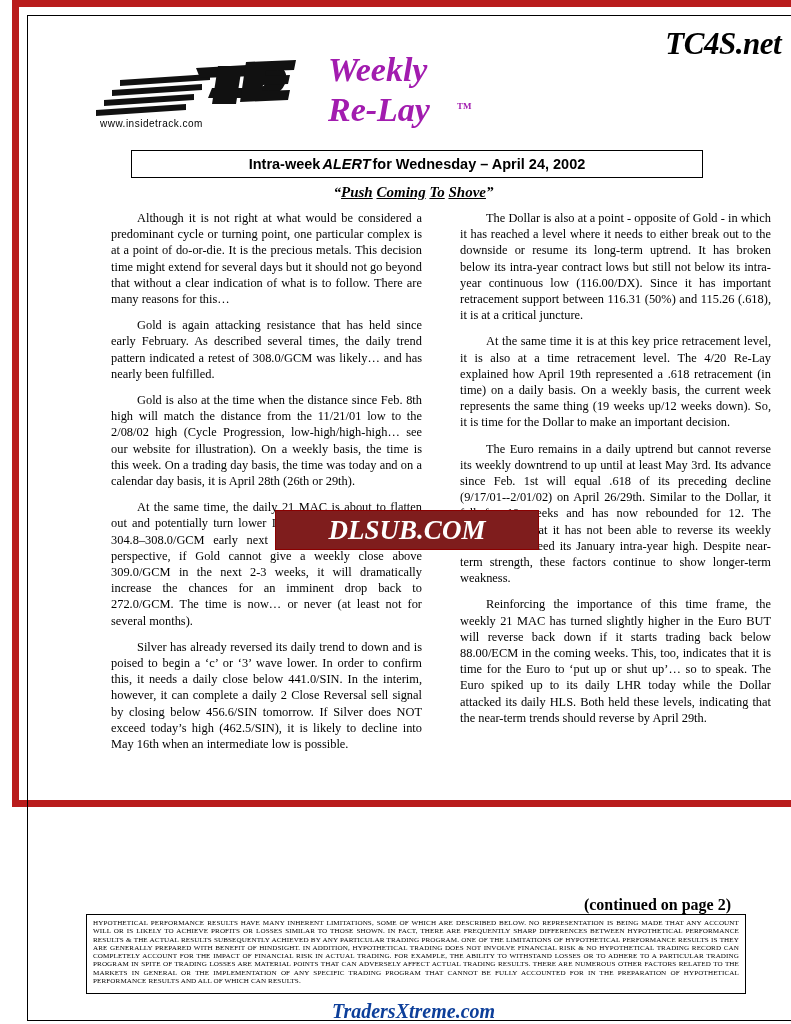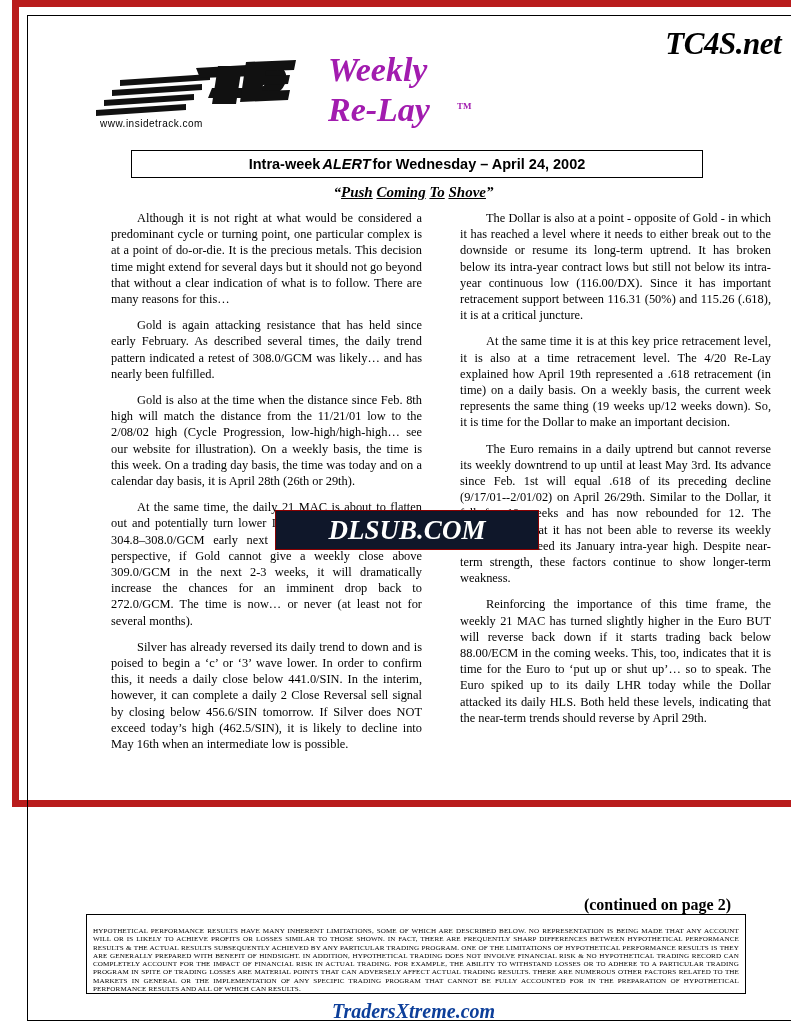--- a/index.html
+++ b/index.html
@@ -140,21 +140,21 @@
   }
   u { text-decoration: underline; }
 
   
   .watermark {
     position: absolute;
     left: 248px;
     top: 495px;
     width: 262px;
     height: 38px;
-    background: #0f172a;
+    background: #7f1d1d;
     color: #ffffff;
     font-family: "Liberation Serif", serif;
     font-weight: bold;
     font-style: italic;
     font-size: 27px;
     letter-spacing: 0px;
     display: flex;
     align-items: center;
     justify-content: center;
     z-index: 5;
@@ -172,21 +172,21 @@
 
   
   .disclaimer {
     position: absolute;
     left: 58px;
     top: 898px;
     width: 660px;
     height: 80px;
     border: 1px solid #000;
     box-sizing: border-box;
-    padding: 12px 6px;
+    padding: 4px 6px;
     font-family: "Liberation Serif", serif;
     font-size: 7.1px;
     line-height: 8.3px;
     text-align: justify;
     font-variant: small-caps;
     letter-spacing: 0.1px;
   }
 
   .footer {
     position: absolute;

